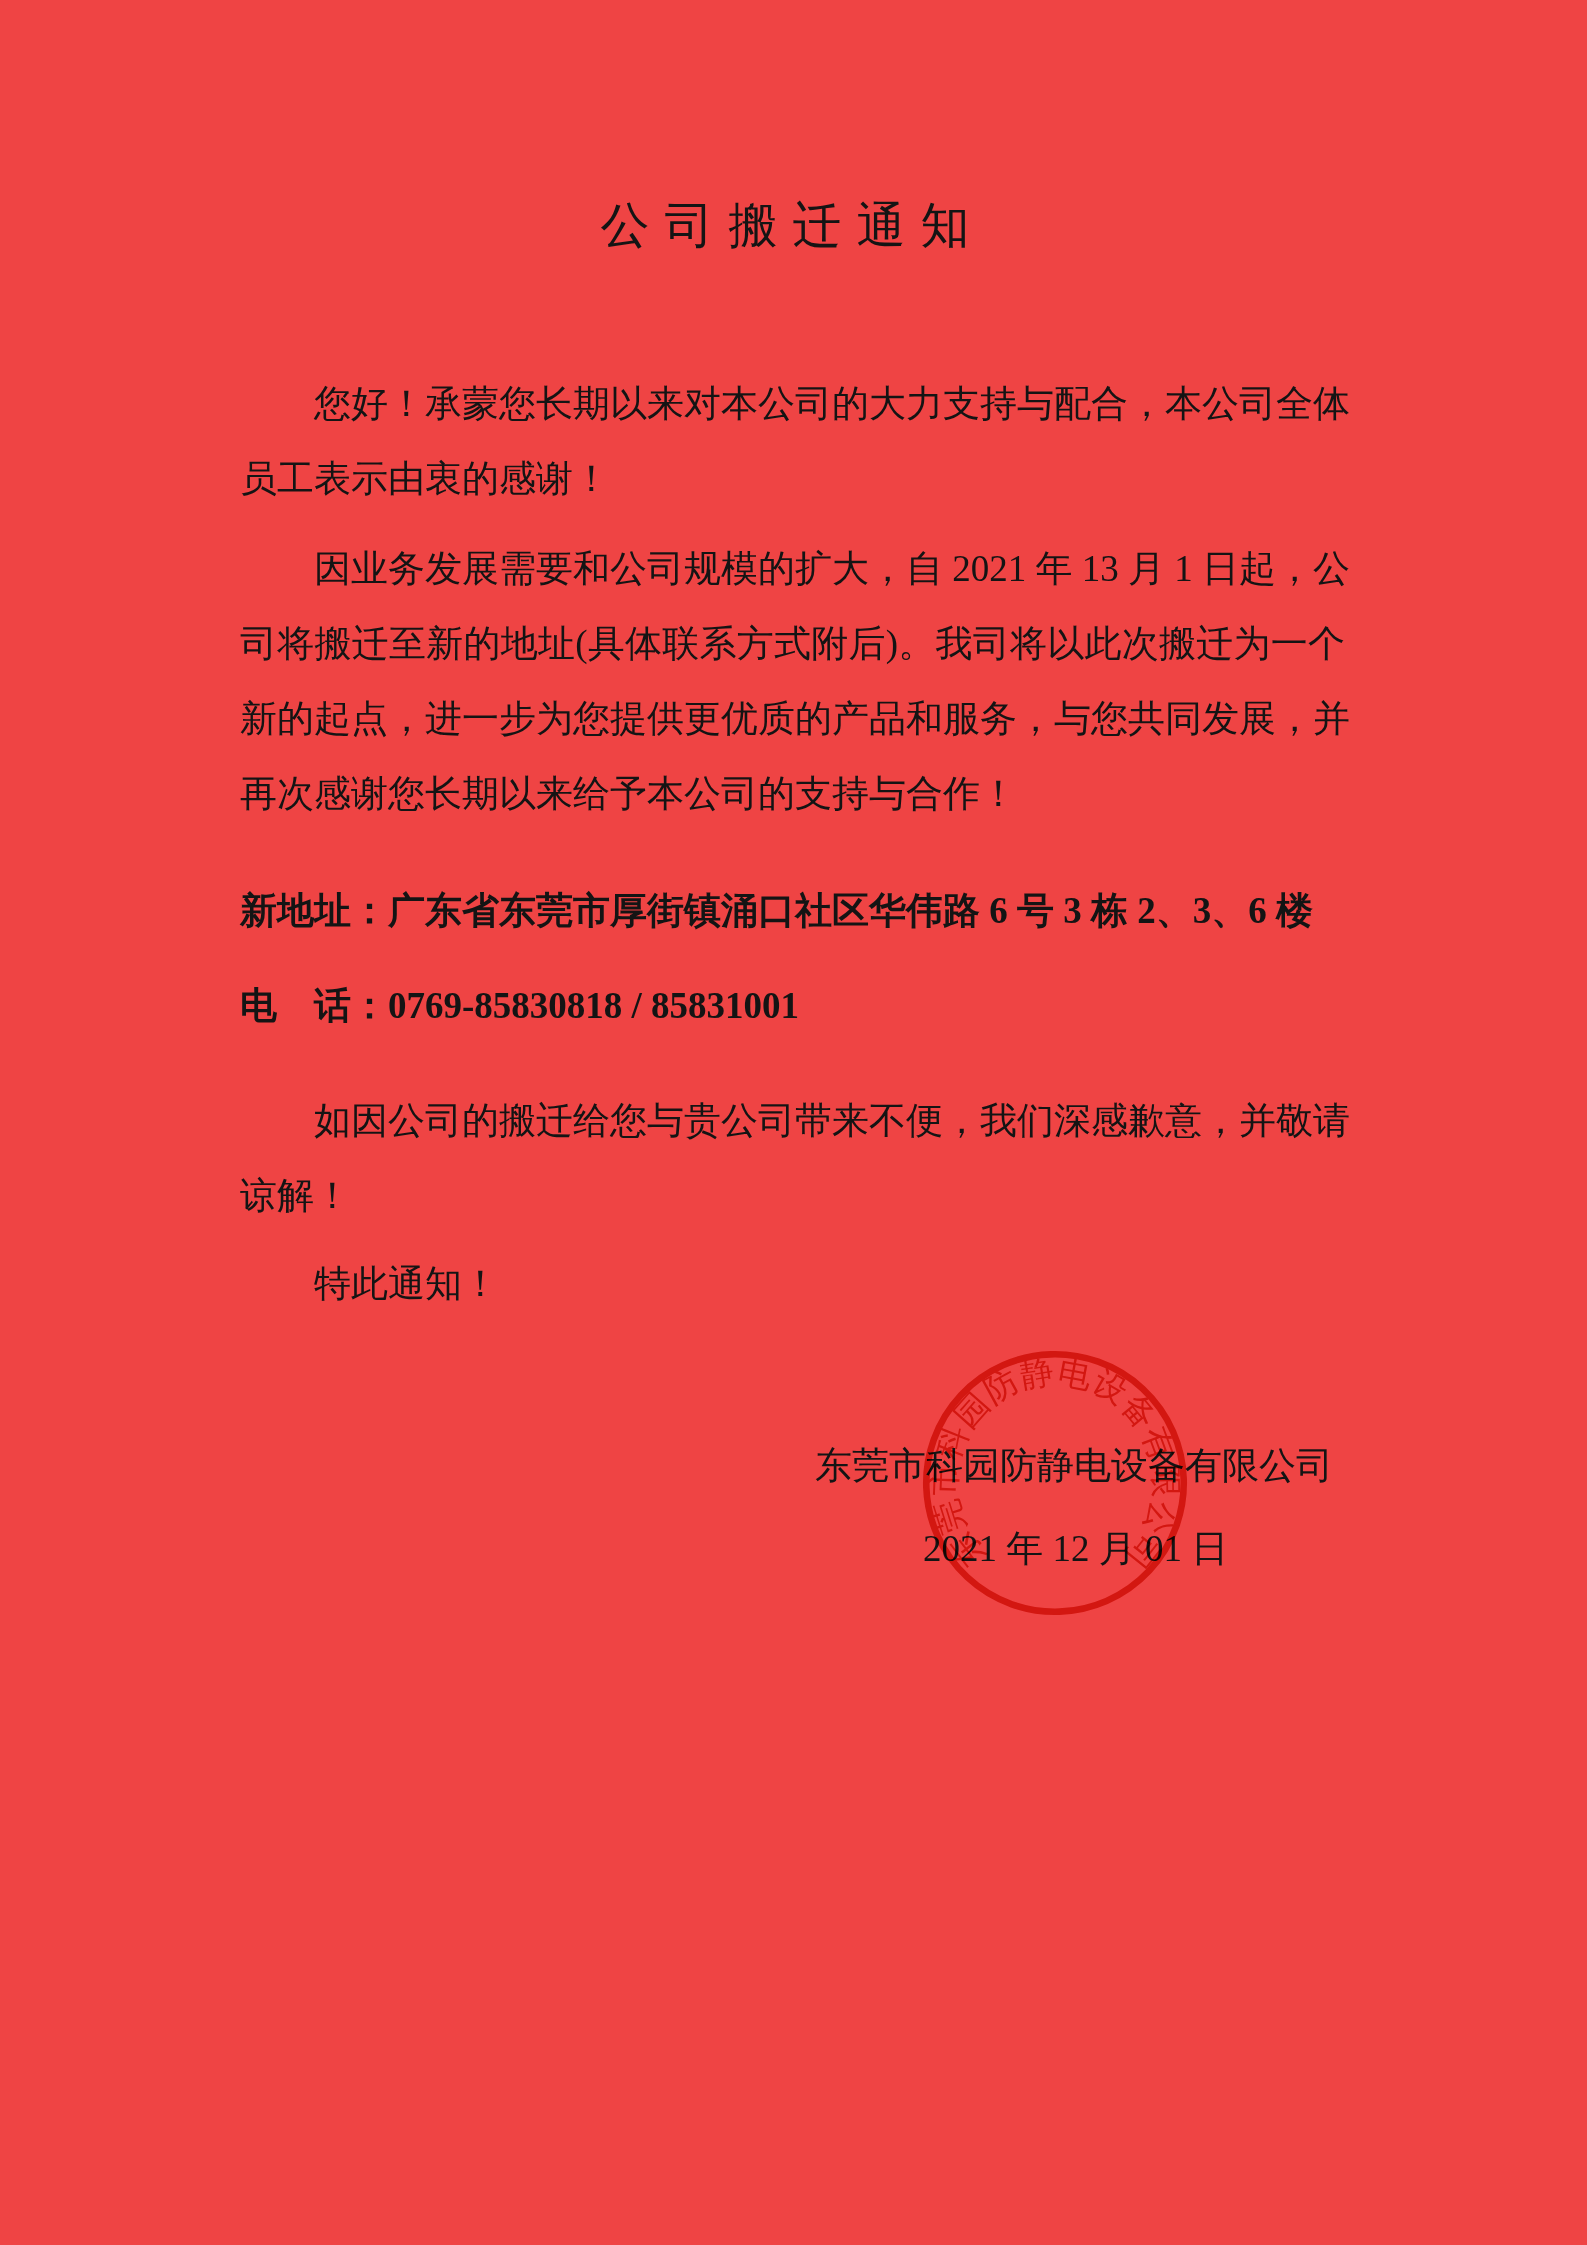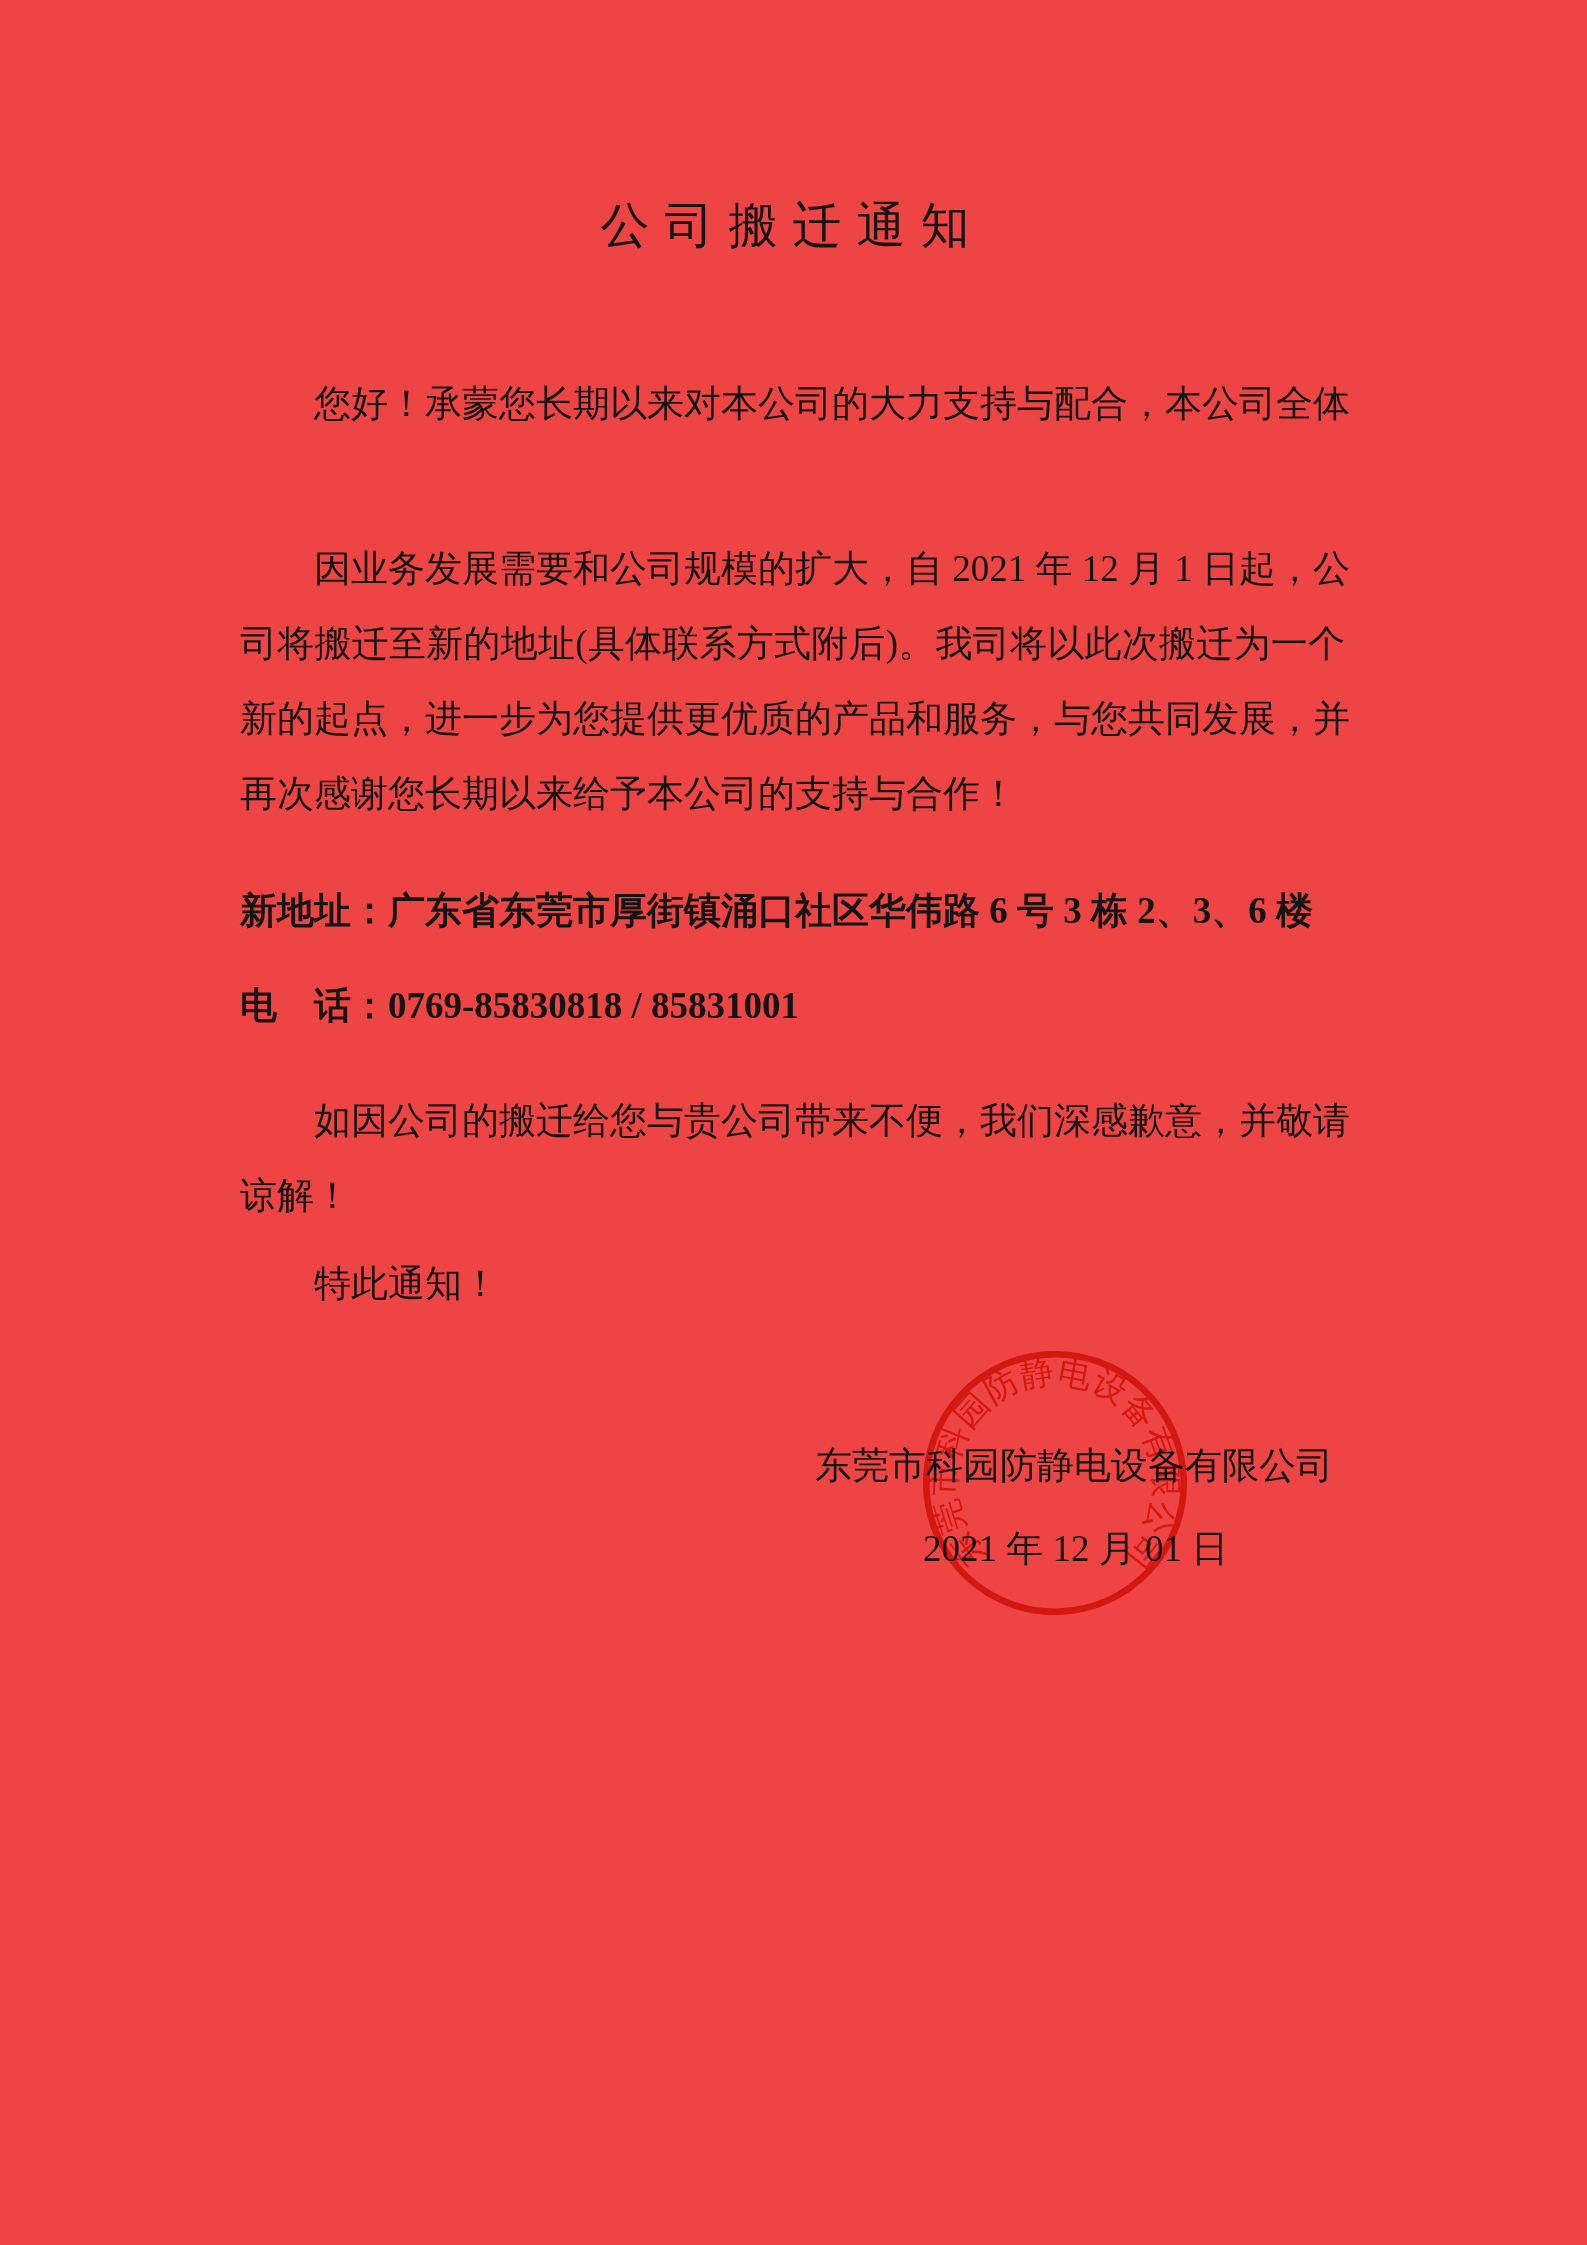--- a/index.html
+++ b/index.html
@@ -71,24 +71,25 @@
 </head>
 <body>
 
 <div class="page">
 
   <div class="abs doc-title">公司搬迁通知</div>
 
 
   <div class="abs para1">
     <div class="bodyline full ind">您好！承蒙您长期以来对本公司的大力支持与配合，本公司全体</div>
+    <div class="bodyline lastline">员工表示由衷的感谢！</div>
   </div>
 
   <div class="abs para2">
-    <div class="bodyline full ind">因业务发展需要和公司规模的扩大，自 2021 年 12 月 1 日起，公</div>
+    <div class="bodyline full ind">因业务发展需要和公司规模的扩大，自 2021 年 13 月 1 日起，公</div>
     <div class="bodyline full">司将搬迁至新的地址(具体联系方式附后)。我司将以此次搬迁为一个</div>
     <div class="bodyline full">新的起点，进一步为您提供更优质的产品和服务，与您共同发展，并</div>
     <div class="bodyline lastline">再次感谢您长期以来给予本公司的支持与合作！</div>
   </div>
 
   <div class="abs bodyline bold address">新地址：广东省东莞市厚街镇涌口社区华伟路 6 号 3 栋 2、3、6 楼</div>
 
   <div class="abs bodyline bold phone">电　话：0769-85830818 / 85831001</div>
 
   <div class="abs para3">

